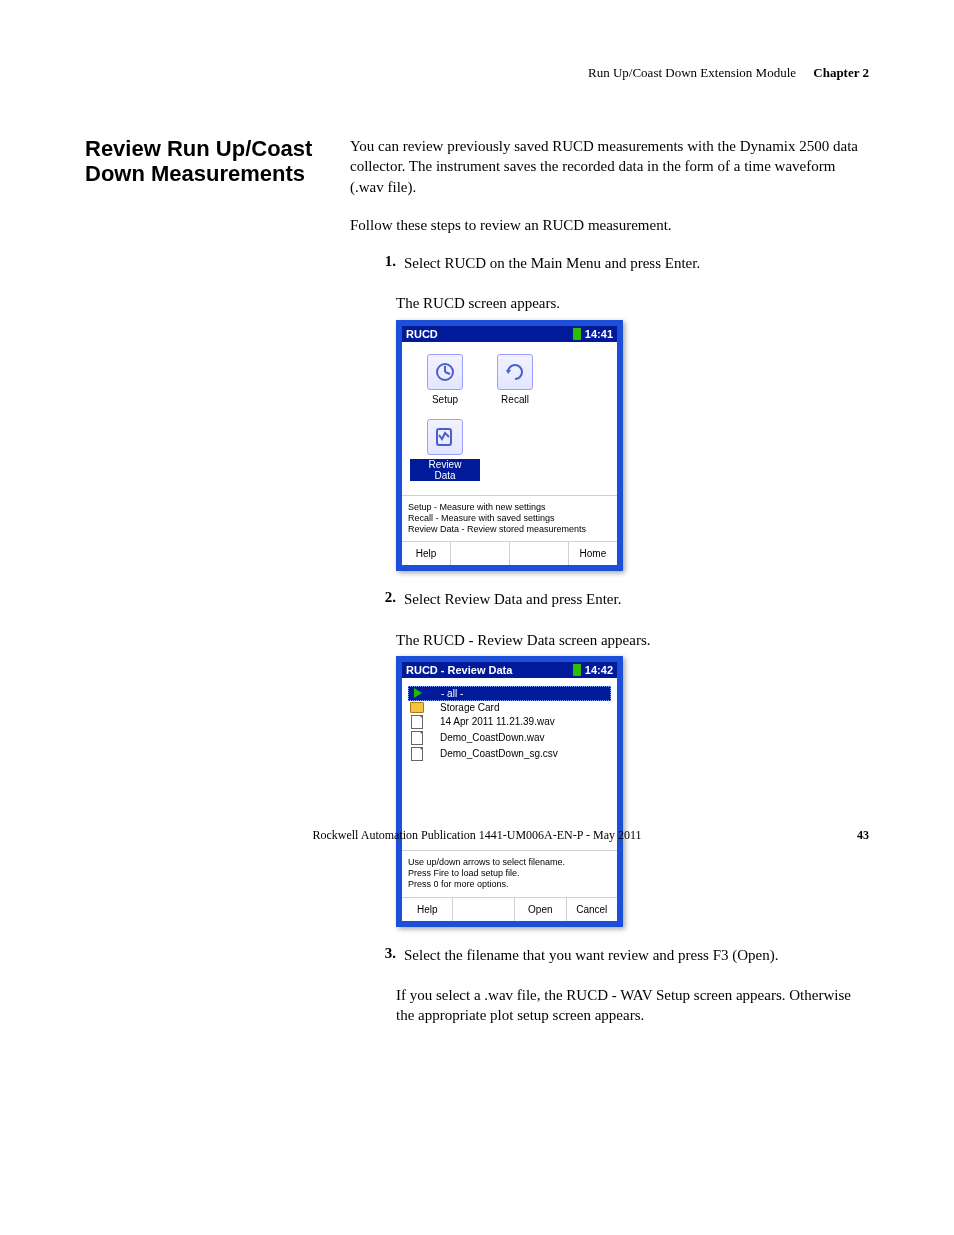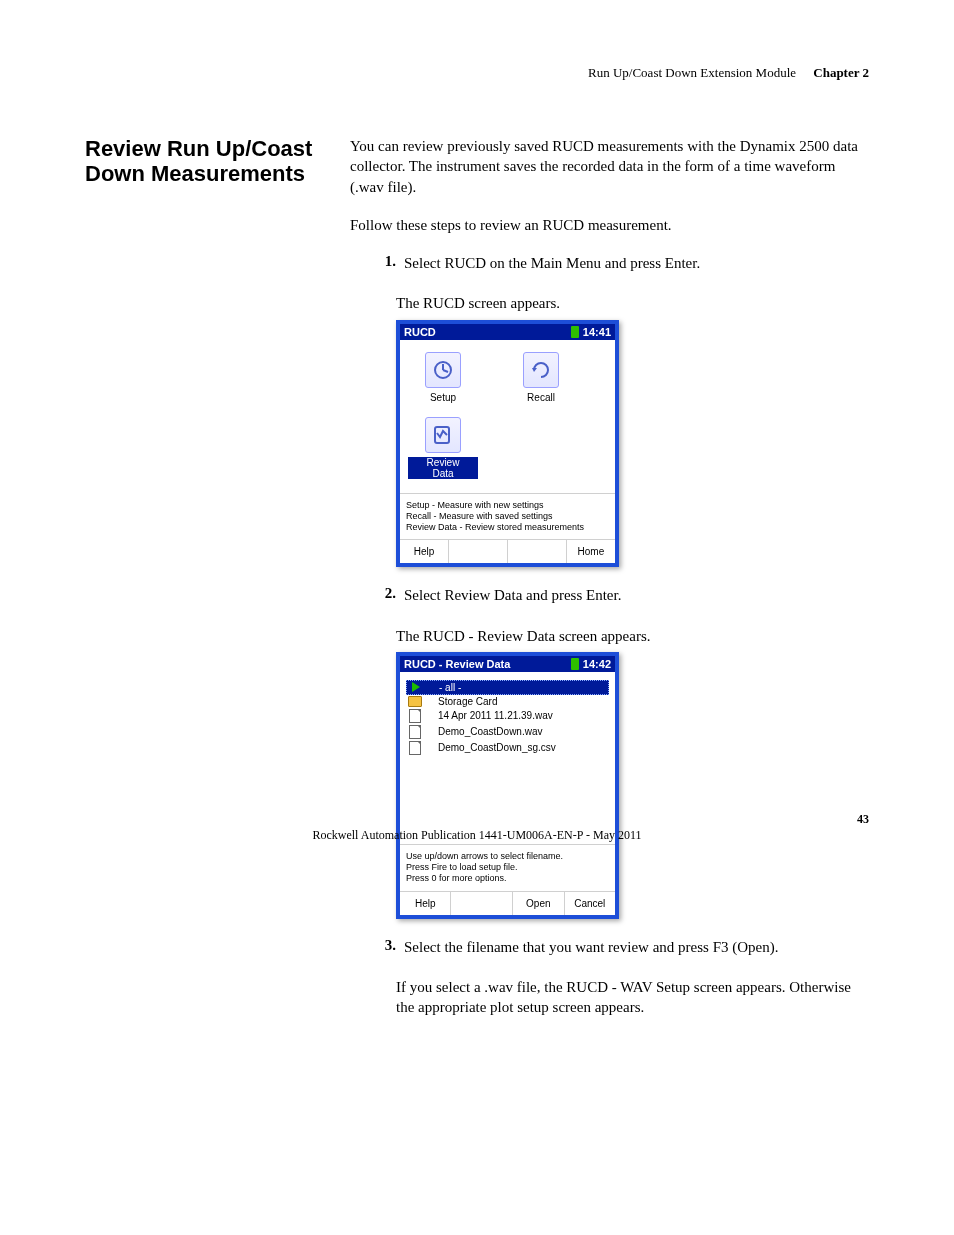--- a/index.html
+++ b/index.html
@@ -44,21 +44,21 @@
   .step { display: flex; margin: 10px 0 8px 20px; }
   .step .num { font-weight: 700; width: 26px; flex: 0 0 26px; text-align: right; padding-right: 8px; }
   .step .txt { flex: 1; line-height: 1.35; }
   .caption { margin: 20px 0 6px 46px; line-height: 1.35; }
   .screenshot-wrap { margin: 4px 0 18px 46px; }
 
   
   .device {
     width: 215px;
     background: #fff;
-    border: 4px solid #1d4ed8;
+    border: 6px solid #1d4ed8;
     box-shadow: 2px 2px 5px rgba(0,0,0,.35);
     font-family: Tahoma, Verdana, Arial, sans-serif;
     font-size: 10px;
     color: #000;
     position: relative;
   }
   .titlebar {
     background: #001a99;
     color: #fff;
     font-weight: 700;
@@ -71,21 +71,21 @@
   .titlebar .battery {
     width: 8px; height: 12px;
     background: #2ec000;
     display: inline-block;
     vertical-align: middle;
     margin-right: 4px;
     border-radius: 1px;
   }
   .titlebar .right { display: flex; align-items: center; }
   .dev-body { padding: 6px; min-height: 100px; }
-  .icon-row { display: flex; gap: 28px; padding: 6px 2px 8px 2px; }
+  .icon-row { display: flex; padding: 6px 2px 8px 2px; }
   .icon-cell { display: flex; flex-direction: column; align-items: center; width: 70px; }
   .icon-box {
     width: 34px; height: 34px;
     border: 1px solid #9aa0ff;
     background: linear-gradient(#f2f2ff,#e3e6ff);
     border-radius: 3px;
     display: flex; align-items: center; justify-content: center;
     margin-bottom: 4px;
   }
   .icon-box svg { width: 24px; height: 24px; }
@@ -126,21 +126,21 @@
     content:""; position: absolute; right: -1px; top: -1px; width: 0; height: 0;
     border-left: 4px solid transparent; border-top: 4px solid #666;
   }
   .dev2-body { min-height: 160px; }
   .footer-line {
     position: absolute; bottom: 55px; left: 0; right: 0;
     text-align: center; font-size: 12px;
     display: flex; justify-content: space-between;
     padding: 0 85px;
   }
-  .footer-line .center { flex: 1; text-align: center; margin-top: 16px; }
+  .footer-line .center { flex: 1; text-align: center; }
   .footer-line .pg { font-weight: 700; width: 40px; text-align: right; }
 </style>
 </head>
 <body>
 
 <div class="page">
 
   <div class="runhead">
     <span>Run Up/Coast Down Extension Module</span>
     <span class="chap">Chapter 2</span>

